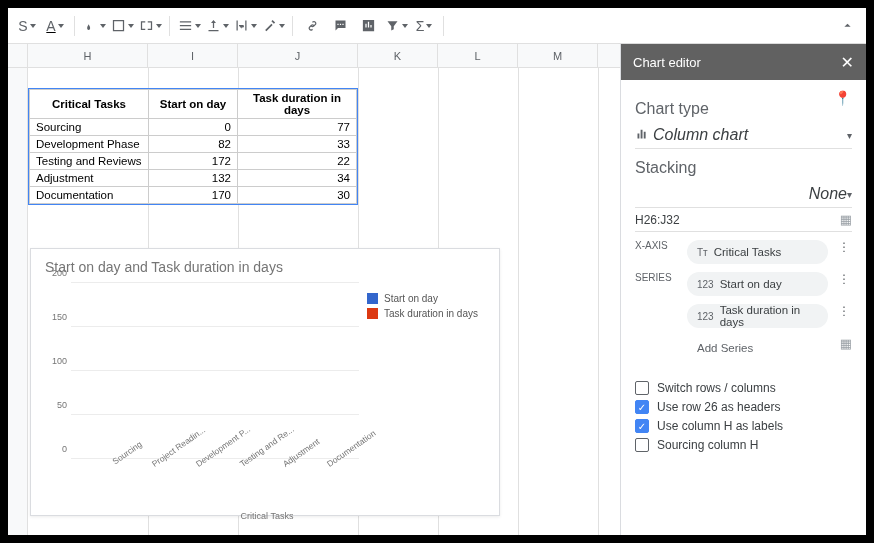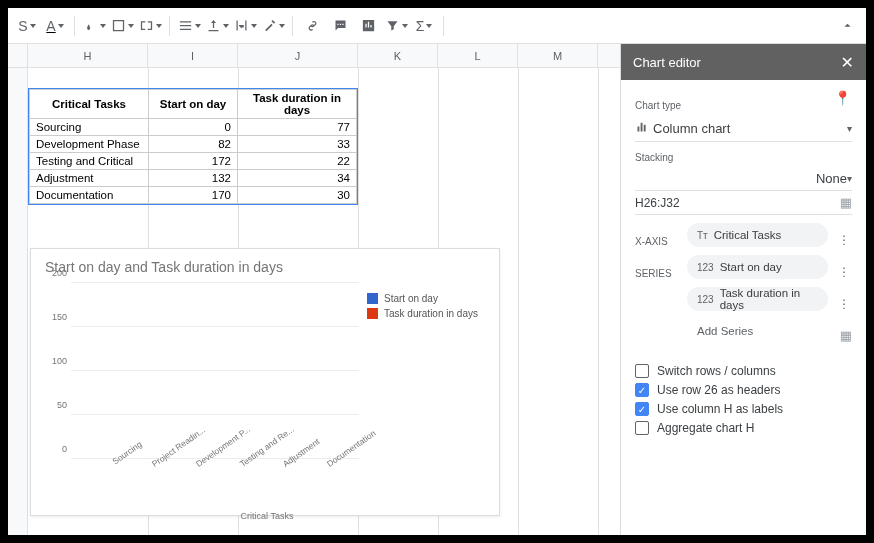--- a/index.html
+++ b/index.html
@@ -43,30 +43,30 @@
   .x-labels { position:absolute; left:26px; right:0; bottom:-14px; height:40px; display:flex; justify-content:space-around;}
   .x-label { font-size:8.5px; color:#757575; transform: rotate(-35deg); transform-origin: top right; white-space:nowrap; text-align:right; width:38px; position:relative; top:6px;}
   .x-axis-label { text-align:center; font-size:9px; color:#757575; margin-top: 2px;}
   .panel { width: 246px; background: #fff; border-left: 1px solid #dadce0; display: flex; flex-direction: column; box-shadow: -1px 0 2px rgba(0,0,0,0.05); }
   .panel-header { height: 36px; background: #616161; color: #fff; display: flex; align-items: center; padding: 0 12px; font-size: 13px; font-weight: 500; }
   .panel-header .close { margin-left: auto; cursor: pointer; font-size: 16px; }
   .panel-tabs { height: 40px; display: flex; border-bottom: 1px solid #e0e0e0; }
   .panel-tab { flex: 1; display:flex; align-items:center; justify-content:center; font-size: 12px; letter-spacing: 0.5px; color: #5f6368; cursor:pointer; }
   .panel-tab.active { color: #4285f4; border-bottom: 2px solid #4285f4; font-weight:500;}
   .panel-body { flex:1; overflow-y:auto; padding: 10px 14px; font-size: 12px; color: #3c4043;}
-  .field-label { font-size: 10px; color: #5f6368; margin-top: 10px; margin-bottom: 4px;}
+  .field-label { font-size: 16px; color: #5f6368; margin-top: 10px; margin-bottom: 4px;}
   .select-row { display:flex; align-items:center; border-bottom:1px solid #e0e0e0; padding: 4px 0; cursor:pointer;}
   .select-row .sel-icon { width:18px; color:#5f6368; font-size:14px; }
-  .select-row .sel-text { flex:1; font-size:13px; color:#3c4043;}
+  .select-row .sel-text { flex:1; font-size:16px; color:#3c4043;font-style:italic;}
   .select-row .caret { color:#5f6368; font-size:10px;}
   .select-row.plain { border-bottom:1px solid #e0e0e0;text-align:right;}
   .input-row { display:flex; align-items:center; border-bottom:1px solid #e0e0e0; padding: 4px 0;}
   .input-row input { border:none; outline:none; flex:1; font-size:12px; color:#3c4043; background:transparent;}
   .grid-icon { color:#9aa0a6; font-size:13px;}
-  .chip-row { display:flex; align-items:flex-end; margin: 8px 0; gap:8px;}
+  .chip-row { display:flex; align-items:flex-start; margin: 8px 0; gap:8px;}
   .chip-row .row-label { font-size:10px; color:#5f6368; width:44px;}
   .chip { flex:1; background:#f1f3f4; border-radius:12px; height:24px; display:flex; align-items:center; padding:0 10px; font-size:11.5px; color:#3c4043; gap:6px;}
   .chip .type-icon { font-size:10px; color:#5f6368;}
   .chip-menu { color:#5f6368; cursor:pointer; padding:0 2px;}
   .chip.dashed { background:transparent; border:none; color:#5f6368; border-radius:12px;}
   .chip-row.indent { padding-left:52px;}
   .check-row { display:flex; align-items:center; gap:8px; margin:5px 0; font-size:12px; color:#3c4043;}
   .checkbox { width:14px; height:14px; border:1.5px solid #5f6368; border-radius:2px; display:inline-flex; align-items:center; justify-content:center; cursor:pointer;}
   .checkbox.checked { background:#4285f4; border-color:#4285f4; color:#fff; font-size:10px;}
   .red-pin { color:#db4437; font-size:14px;}
@@ -185,21 +185,21 @@
                     <td>Sourcing</td>
                     <td class="num">0</td>
                     <td class="num">77</td>
                   </tr>
             <tr>
                     <td>Development Phase</td>
                     <td class="num">82</td>
                     <td class="num">33</td>
                   </tr>
             <tr>
-                    <td>Testing and Critical</td>
+                    <td>Testing and Reviews</td>
                     <td class="num">172</td>
                     <td class="num">22</td>
                   </tr>
             <tr>
                     <td>Adjustment</td>
                     <td class="num">132</td>
                     <td class="num">34</td>
                   </tr>
             <tr>
                     <td>Documentation</td>
@@ -350,18 +350,18 @@
         <div class="check-row">
             <span class="checkbox checked">✓</span>
             <span>Use row 26 as headers</span>
           </div>
         <div class="check-row">
             <span class="checkbox checked">✓</span>
             <span>Use column H as labels</span>
           </div>
         <div class="check-row">
             <span class="checkbox"></span>
-            <span>Aggregate chart H</span>
+            <span>Sourcing column H</span>
           </div>
       </div>
     </div>
   </div>
 </div>
 
 </body></html>

